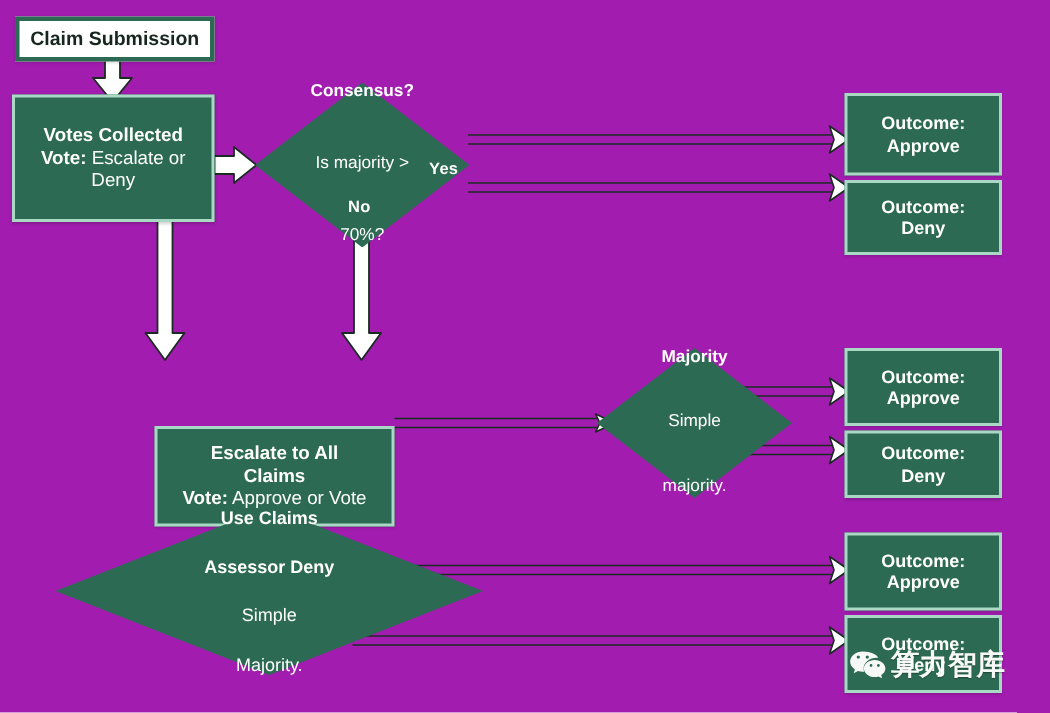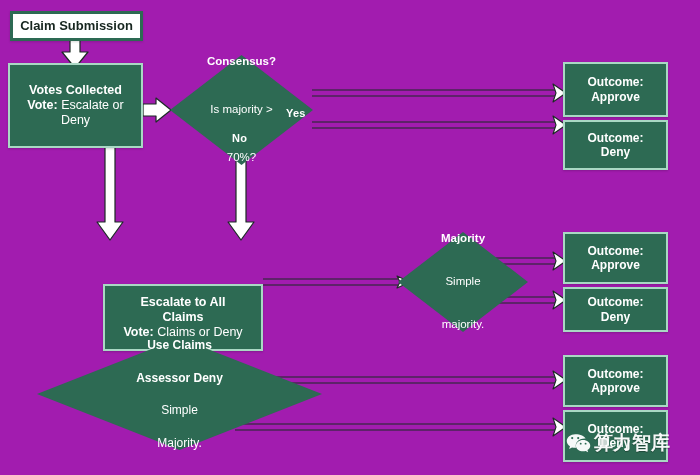--- a/index.html
+++ b/index.html
@@ -199,21 +199,21 @@
 
   <div class="node rect" style="left:563px;top:120px;width:105px;height:50px;font-size:12px;font-weight:bold;">
     <span>Outcome:</span>
     <span>Deny</span>
   </div>
 
   <div class="node rect" style="left:103px;top:240px;width:160px;height:67px;font-size:12.5px;padding:2px 4px;margin-top:44px;">
     <span class="b">Escalate to All</span>
     <span class="b">Claims</span>
     <span>
-      <b>Vote:</b><span> Claims or Deny</span>
+      <b>Vote:</b><span> Approve or Vote</span>
     </span>
   </div>
 
   <div class="diamond-wrap" style="left:398px;top:232px;width:130px;height:100px;">
     <div class="diamond-shape"></div>
     <div class="diamond-label" style="font-size:11.5px;">
       <span class="b">Majority</span>
       <span class="r">Simple</span>
       <span class="r">majority.</span>
     </div>

